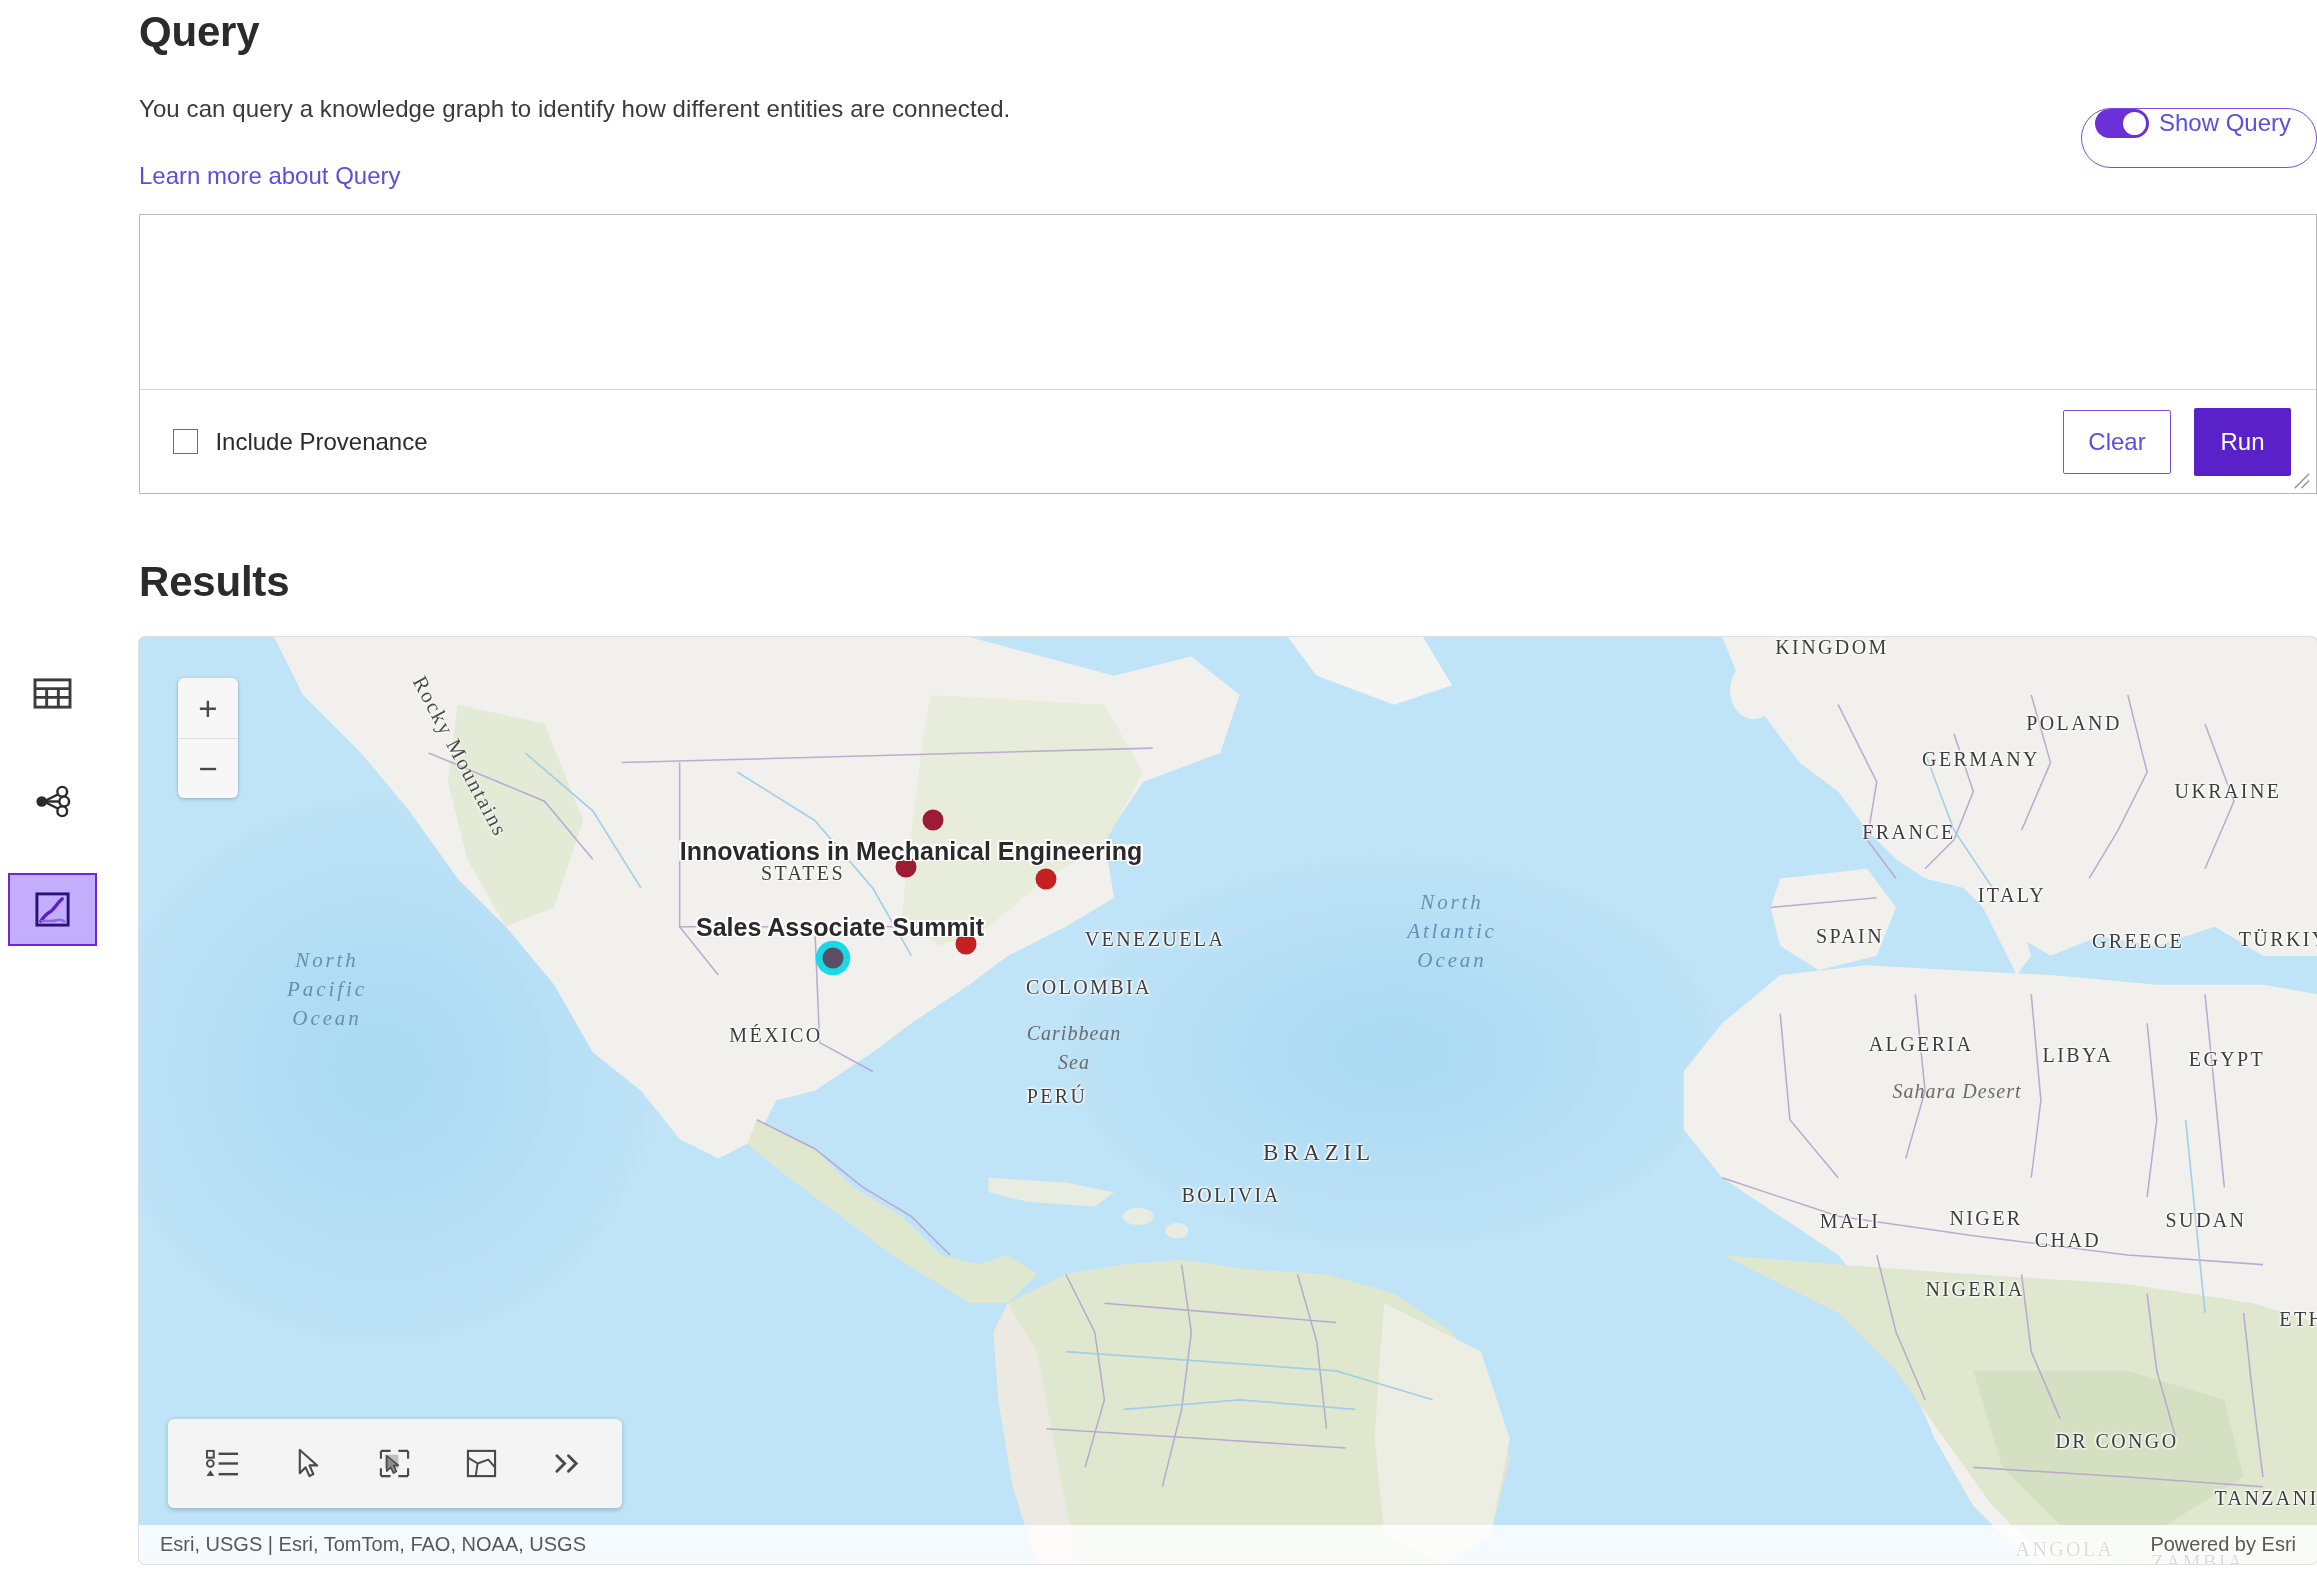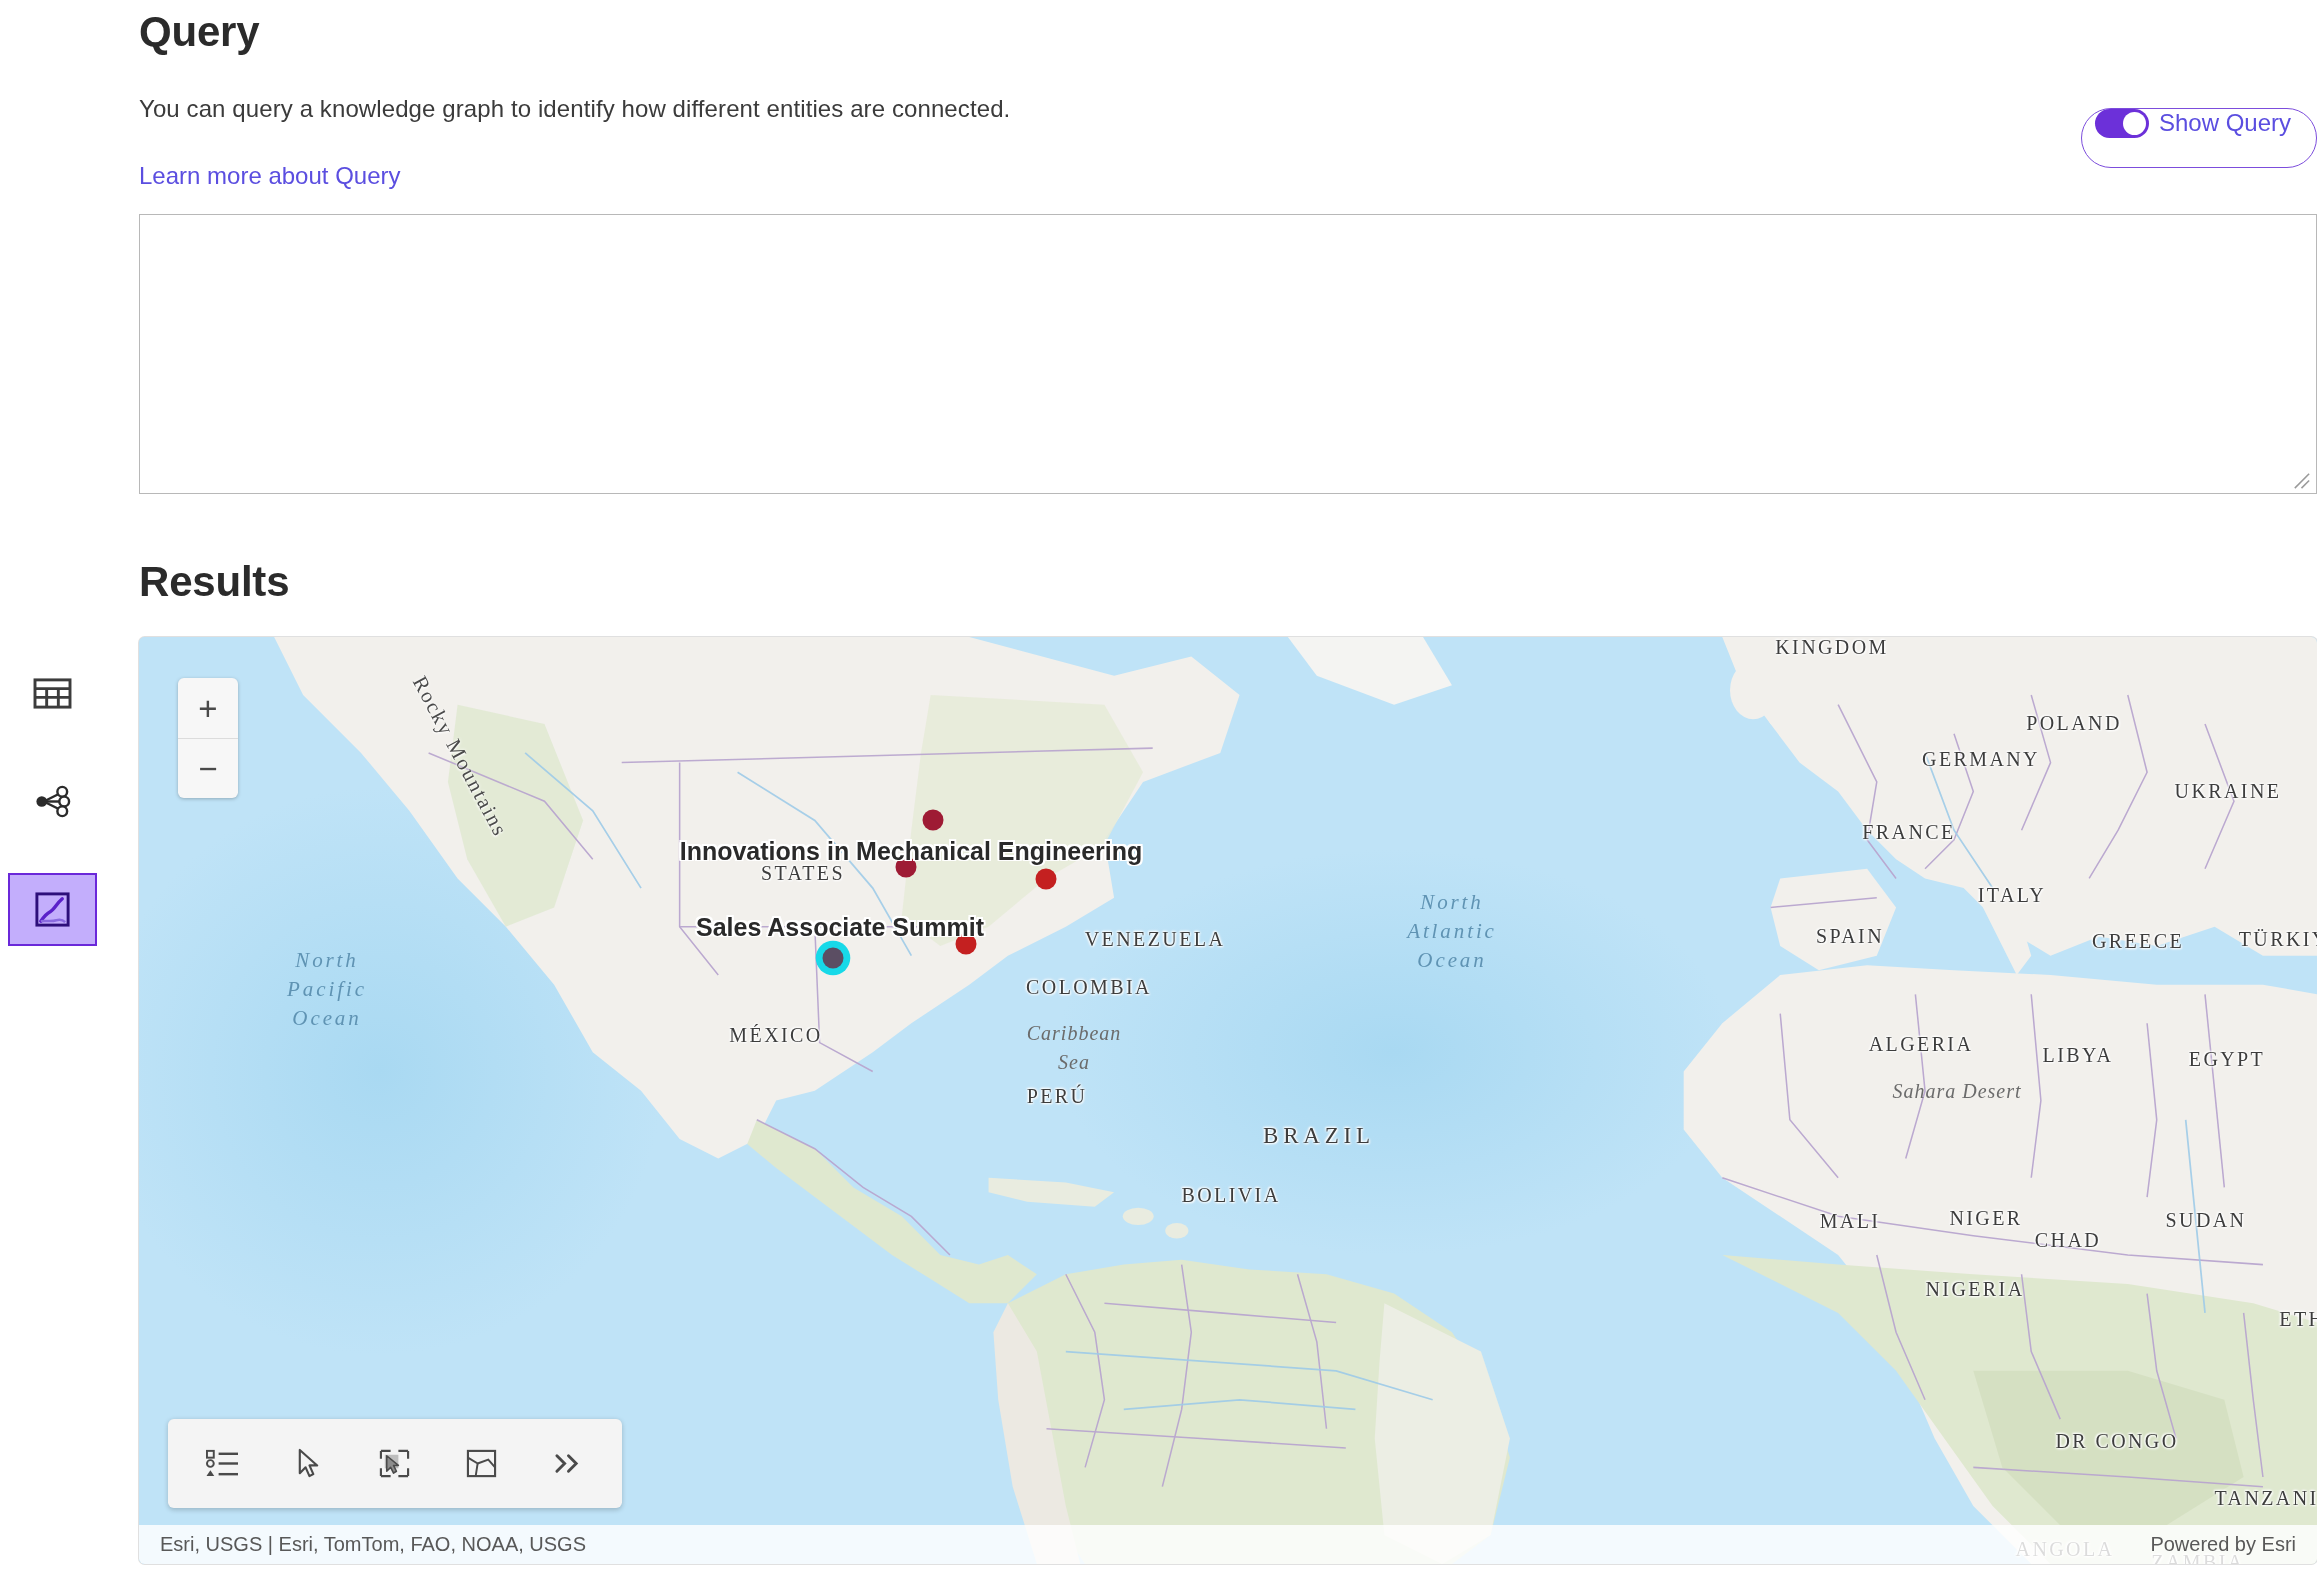--- a/index.html
+++ b/index.html
@@ -148,21 +148,21 @@
   .maplabel {
     position: absolute;
     font-family: "Liberation Serif", serif;
     color: #3d3d3d;
     white-space: nowrap;
     text-shadow: 0 0 3.9px #fff, 0 0 2.9px #fff, 1px 1px 1.9px #fff, -1px -1px 1.9px #fff;
     letter-spacing: 2.4px;
     font-size: 20px;
     transform: translate(-50%, -50%);
   }
-  .maplabel.big { font-size: 23px; letter-spacing: 4.8px; }
+  .maplabel.big { font-size: 23px; letter-spacing: 4.8px; margin-top: 17px; }
   .ocean-label {
     position: absolute;
     font-family: "Liberation Serif", serif;
     font-style: italic;
     color: #5f93b3;
     font-size: 21px;
     letter-spacing: 2.9px;
     line-height: 29px;
     text-align: center;
     transform: translate(-50%, -50%);
@@ -313,20 +313,30 @@
     </div>
 
     <div class="query-box">
       <span class="resize-grip">
         <svg width="21" height="21" viewBox="0 0 22 22">
           <line x1="4" y1="19" x2="19" y2="4" stroke="#9a9a9a" stroke-width="1.6"></line>
           <line x1="11" y1="19" x2="19" y2="11" stroke="#9a9a9a" stroke-width="1.6"></line>
         </svg>
       </span>
 
+      <div class="query-footer">
+        <label class="checkrow">
+          <span class="checkbox"></span>
+          <span>Include Provenance</span>
+        </label>
+        <div class="btn-group">
+          <div class="btn btn-clear">Clear</div>
+          <div class="btn btn-run">Run</div>
+        </div>
+      </div>
     </div>
 
     <h1 class="section-title" id="results-title">Results</h1>
 
     <div class="map-wrap">
       <div class="map-canvas" id="map-canvas">
         <div class="ocean"></div>
         <div class="ocean-deep"></div>
 
         <svg width="2178" height="927" viewBox="0 0 2256 960" style="position:absolute;left:0;top:0;">

